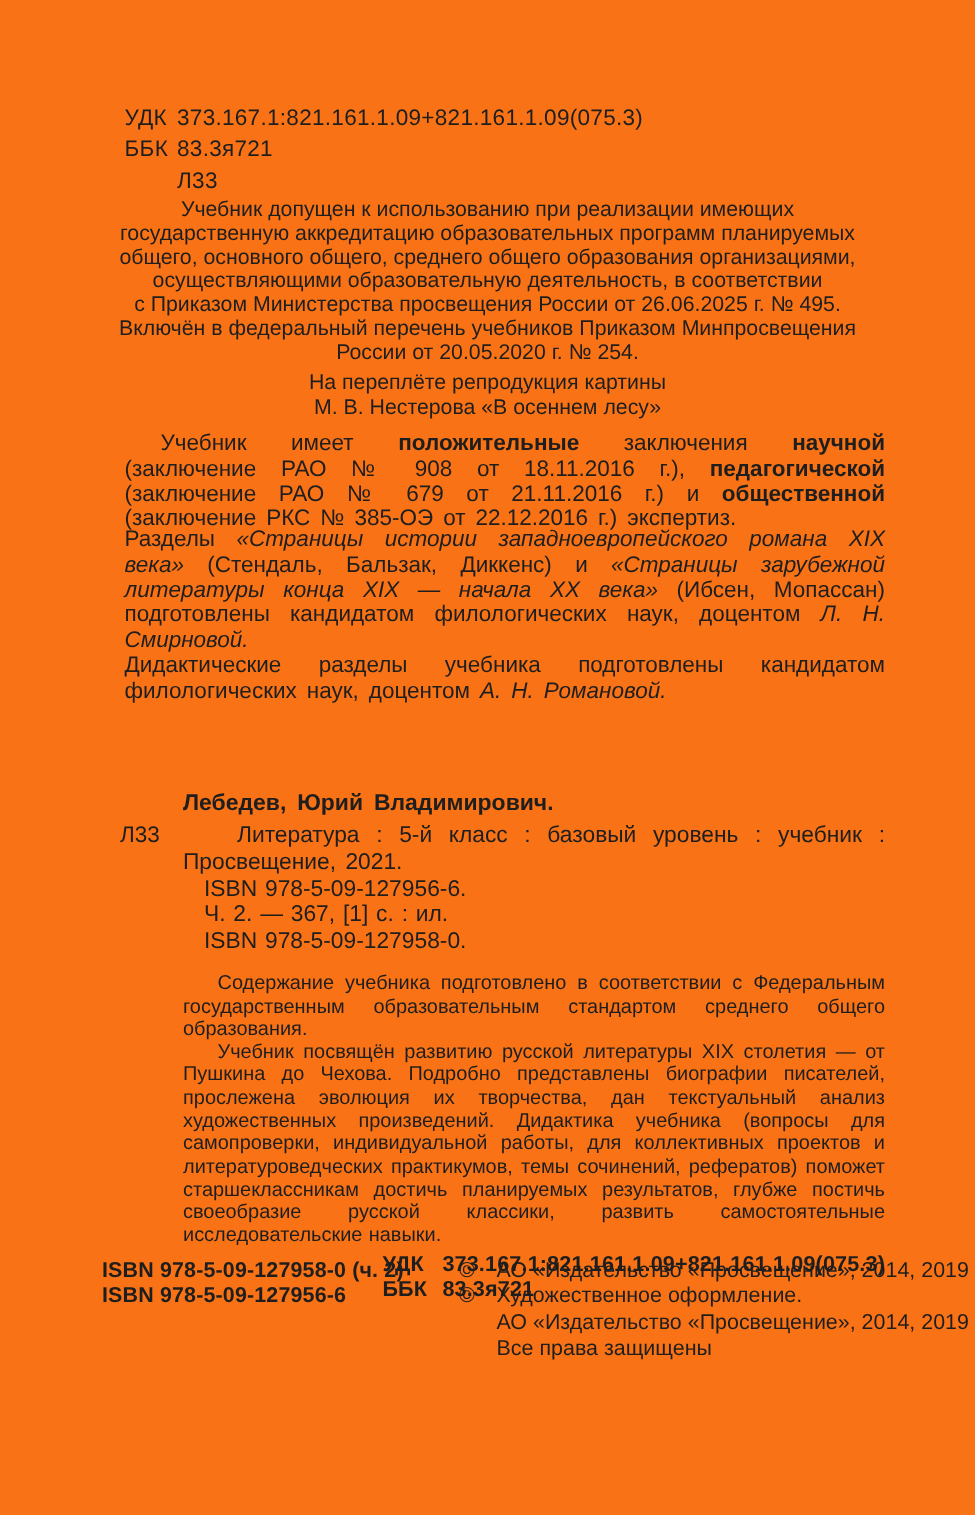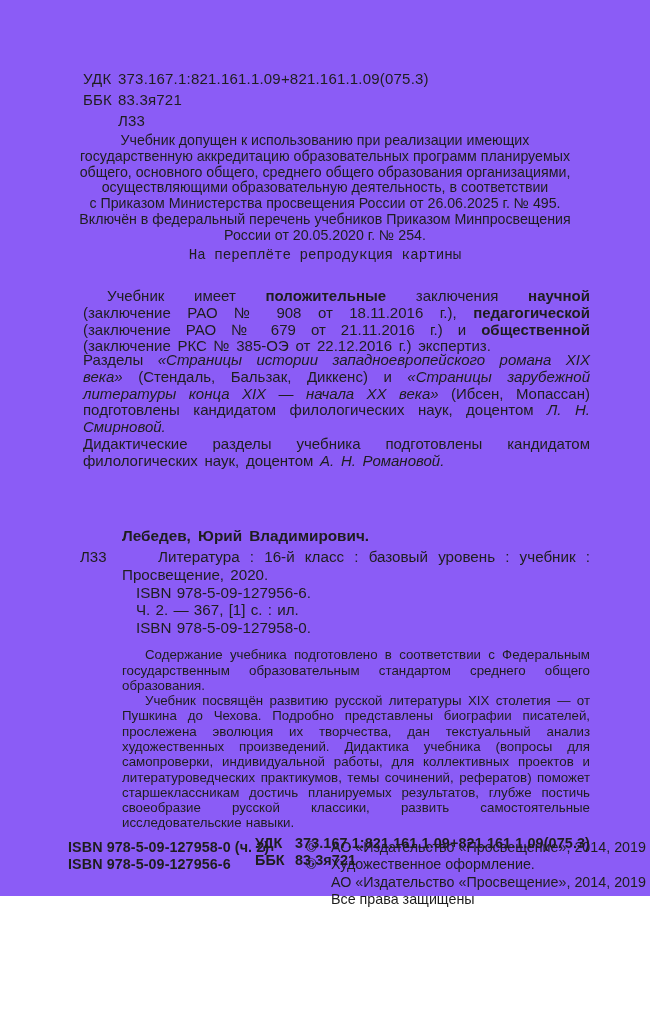--- a/index.html
+++ b/index.html
@@ -1,35 +1,35 @@
 <!DOCTYPE html>
 <html lang="ru"><head>
 <meta charset="utf-8">
 <style>
   html,body{margin:0;padding:0;}
   body{
     width:650px;height:1010px;background:#ffffff;
     font-family:"Liberation Sans","DejaVu Sans",sans-serif;
     color:#1e1e1e;-webkit-font-smoothing:antialiased;overflow:hidden;
   }
-  .page{position:relative;width:650px;height:896px;background:#8b5cf6;}
+  .page{position:relative;width:650px;height:1010px;background:#f97316;}
 
   
   .codes-top{position:absolute;left:83px;top:68px;font-size:15px;line-height:21px;letter-spacing:.2px;}
   .code-label{display:inline-block;width:35px;}
   .code-sign{margin-left:35px;}
 
   
   .approval{position:absolute;left:65px;top:133px;width:520px;text-align:center;
     font-size:14.2px;line-height:15.8px;}
   .approval .line{display:block;white-space:nowrap;}
 
   
   .cover-note{position:absolute;left:65px;top:247px;width:520px;text-align:center;
-    font-size:14.2px;line-height:16.5px;font-family:Liberation Mono, monospace;}
+    font-size:14.2px;line-height:16.5px;}
   .cover-note .line{display:block;white-space:nowrap;}
 
   
   .para{position:absolute;left:83px;width:507px;margin:0;text-align:justify;
     font-size:15px;line-height:16.8px;word-spacing:2.5px;}
   .para.indented{text-indent:24px;}
   .p-expertise{top:288px;}
   .p-razdely{top:352px;}
   .p-didactic{top:436px;}
   .para b{font-weight:bold;}
@@ -76,34 +76,35 @@
     <span class="line">государственную аккредитацию образовательных программ планируемых</span>
     <span class="line">общего, основного общего, среднего общего образования организациями,</span>
     <span class="line">осуществляющими образовательную деятельность, в соответствии</span>
     <span class="line">с Приказом Министерства просвещения России от 26.06.2025 г. № 495.</span>
     <span class="line">Включён в федеральный перечень учебников Приказом Минпросвещения</span>
     <span class="line">России от 20.05.2020 г. № 254.</span>
   </div>
 
   <div class="cover-note">
     <span class="line">На переплёте репродукция картины</span>
+    <span class="line">М. В. Нестерова «В осеннем лесу»</span>
   </div>
 
   <p class="para indented p-expertise"><span>Учебник имеет </span><b>положительные</b><span> заключения </span><b>научной</b><span> (заключение РАО № 908 от 18.11.2016 г.), </span><b>педагогической</b><span> (заключение РАО № 679 от 21.11.2016 г.) и </span><b>общественной</b><span> (заключение РКС № 385-ОЭ от 22.12.2016 г.) экспертиз.</span></p>
 
   <p class="para p-razdely"><span>Разделы </span><i>«Страницы истории западноевропейского романа XIX века»</i><span> (Стендаль, Бальзак, Диккенс) и </span><i>«Страницы зарубежной литературы конца XIX — начала XX века»</i><span> (Ибсен, Мопассан) подготовлены кандидатом филологических наук, доцентом </span><i>Л. Н. Смирновой.</i></p>
 
   <p class="para p-didactic"><span>Дидактические разделы учебника подготовлены кандидатом филологических наук, доцентом </span><i>А. Н. Романовой.</i></p>
 
   <div class="catalog">
     <div class="catalog-author">Лебедев, Юрий Владимирович.</div>
     <div class="catalog-body">
       <span class="author-sign">Л33</span>
-      <div class="desc-line first stretch">Литература : 16-й класс : базовый уровень : учебник :</div>
-      <div class="desc-line">Просвещение, 2020.</div>
+      <div class="desc-line first stretch">Литература : 5-й класс : базовый уровень : учебник :</div>
+      <div class="desc-line">Просвещение, 2021.</div>
       <div class="card-line">ISBN 978-5-09-127956-6.</div>
       <div class="card-line">Ч. 2. — 367, [1] с. : ил.</div>
       <div class="card-line">ISBN 978-5-09-127958-0.</div>
       <p class="annot first">Содержание учебника подготовлено в соответствии с Федеральным государственным образовательным стандартом среднего общего образования.</p>
       <p class="annot">Учебник посвящён развитию русской литературы XIX столетия — от Пушкина до Чехова. Подробно представлены биографии писателей, прослежена эволюция их творчества, дан текстуальный анализ художественных произведений. Дидактика учебника (вопросы для самопроверки, индивидуальной работы, для коллективных проектов и литературоведческих практикумов, темы сочинений, рефератов) поможет старшеклассникам достичь планируемых результатов, глубже постичь своеобразие русской классики, развить самостоятельные исследовательские навыки.</p>
       <div class="udk-footer">
         <div class="inner">
           <div><span class="uf-label">УДК</span><span>373.167.1:821.161.1.09+821.161.1.09(075.3)</span></div>
           <div><span class="uf-label">ББК</span><span>83.3я721</span></div>
         </div>

